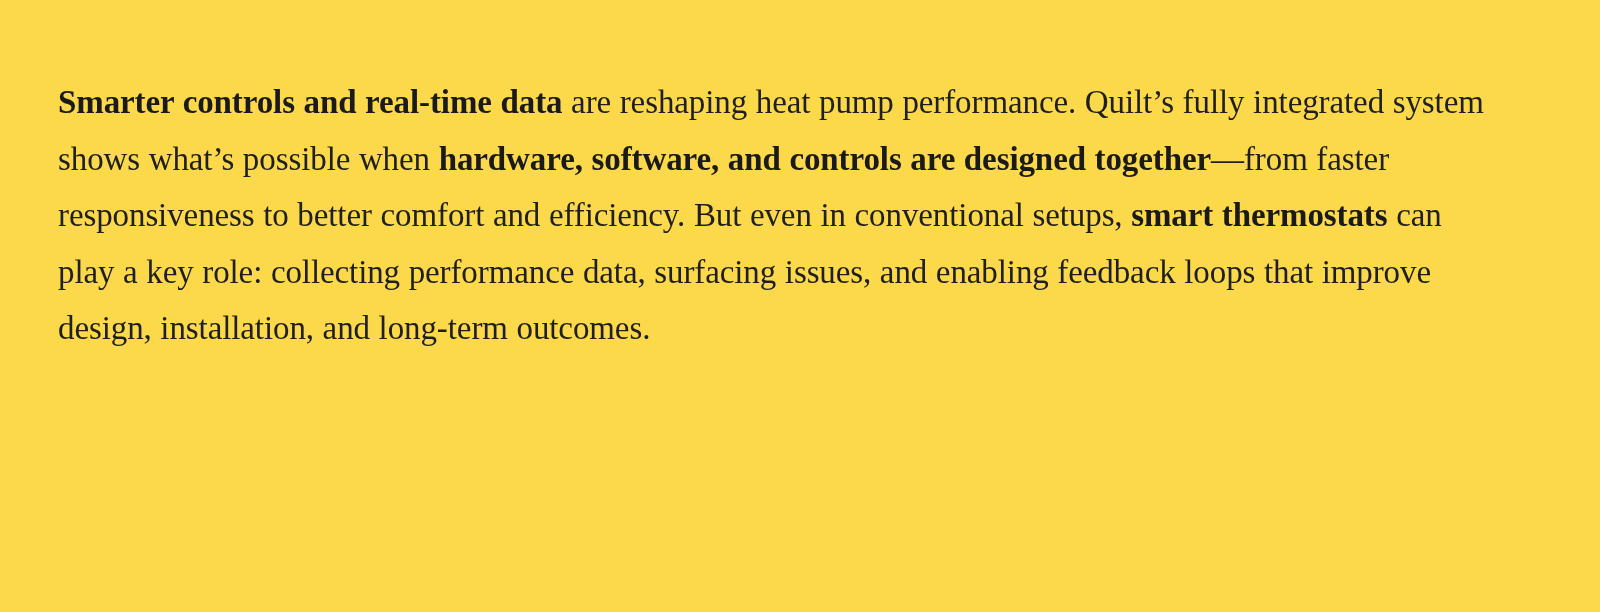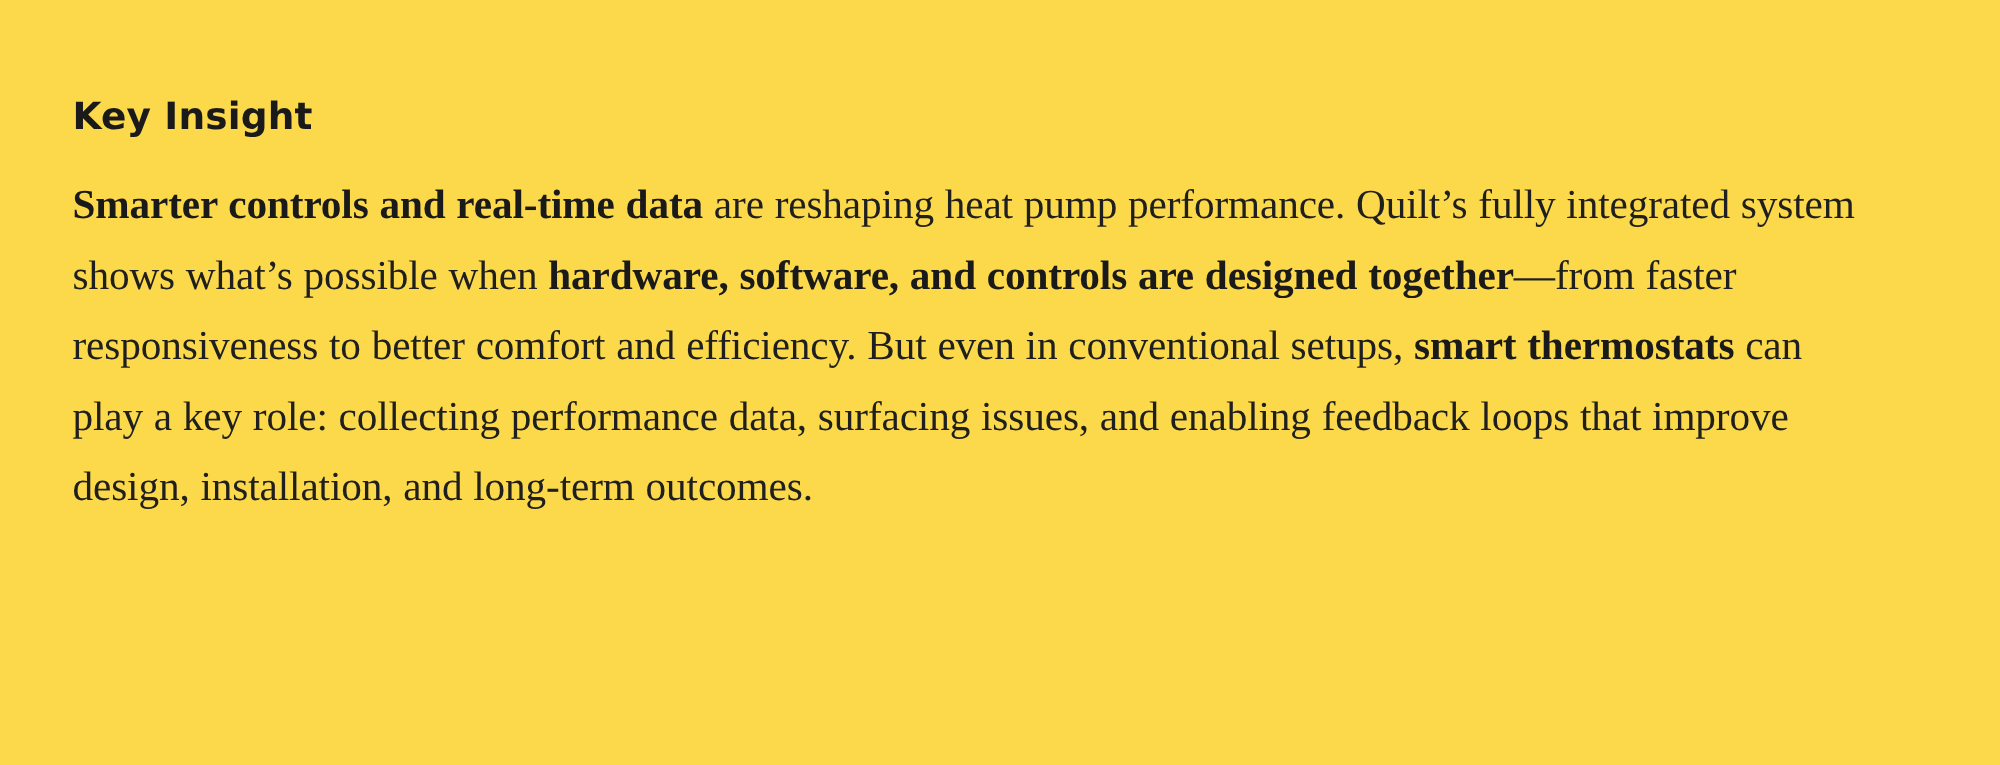--- a/index.html
+++ b/index.html
@@ -51,17 +51,16 @@
   }
 
   
   .run { white-space: pre-wrap; }
 </style>
 </head>
 <body>
 
 <div class="callout">
 
-  <h2 class="callout-heading">Key Insight</h2>
 
   <p class="callout-body"><strong class="run">Smarter controls and real-time data</strong><span class="run"> are reshaping heat pump performance. Quilt’s fully integrated system shows what’s possible when </span><strong class="run">hardware, software, and controls are designed together</strong><span class="run">—from faster responsiveness to better comfort and efficiency. But even in conventional setups, </span><strong class="run">smart thermostats</strong><span class="run"> can play a key role: collecting performance data, surfacing issues, and enabling feedback loops that improve design, installation, and long-term outcomes.</span></p>
 
 </div>
 
 </body></html>

